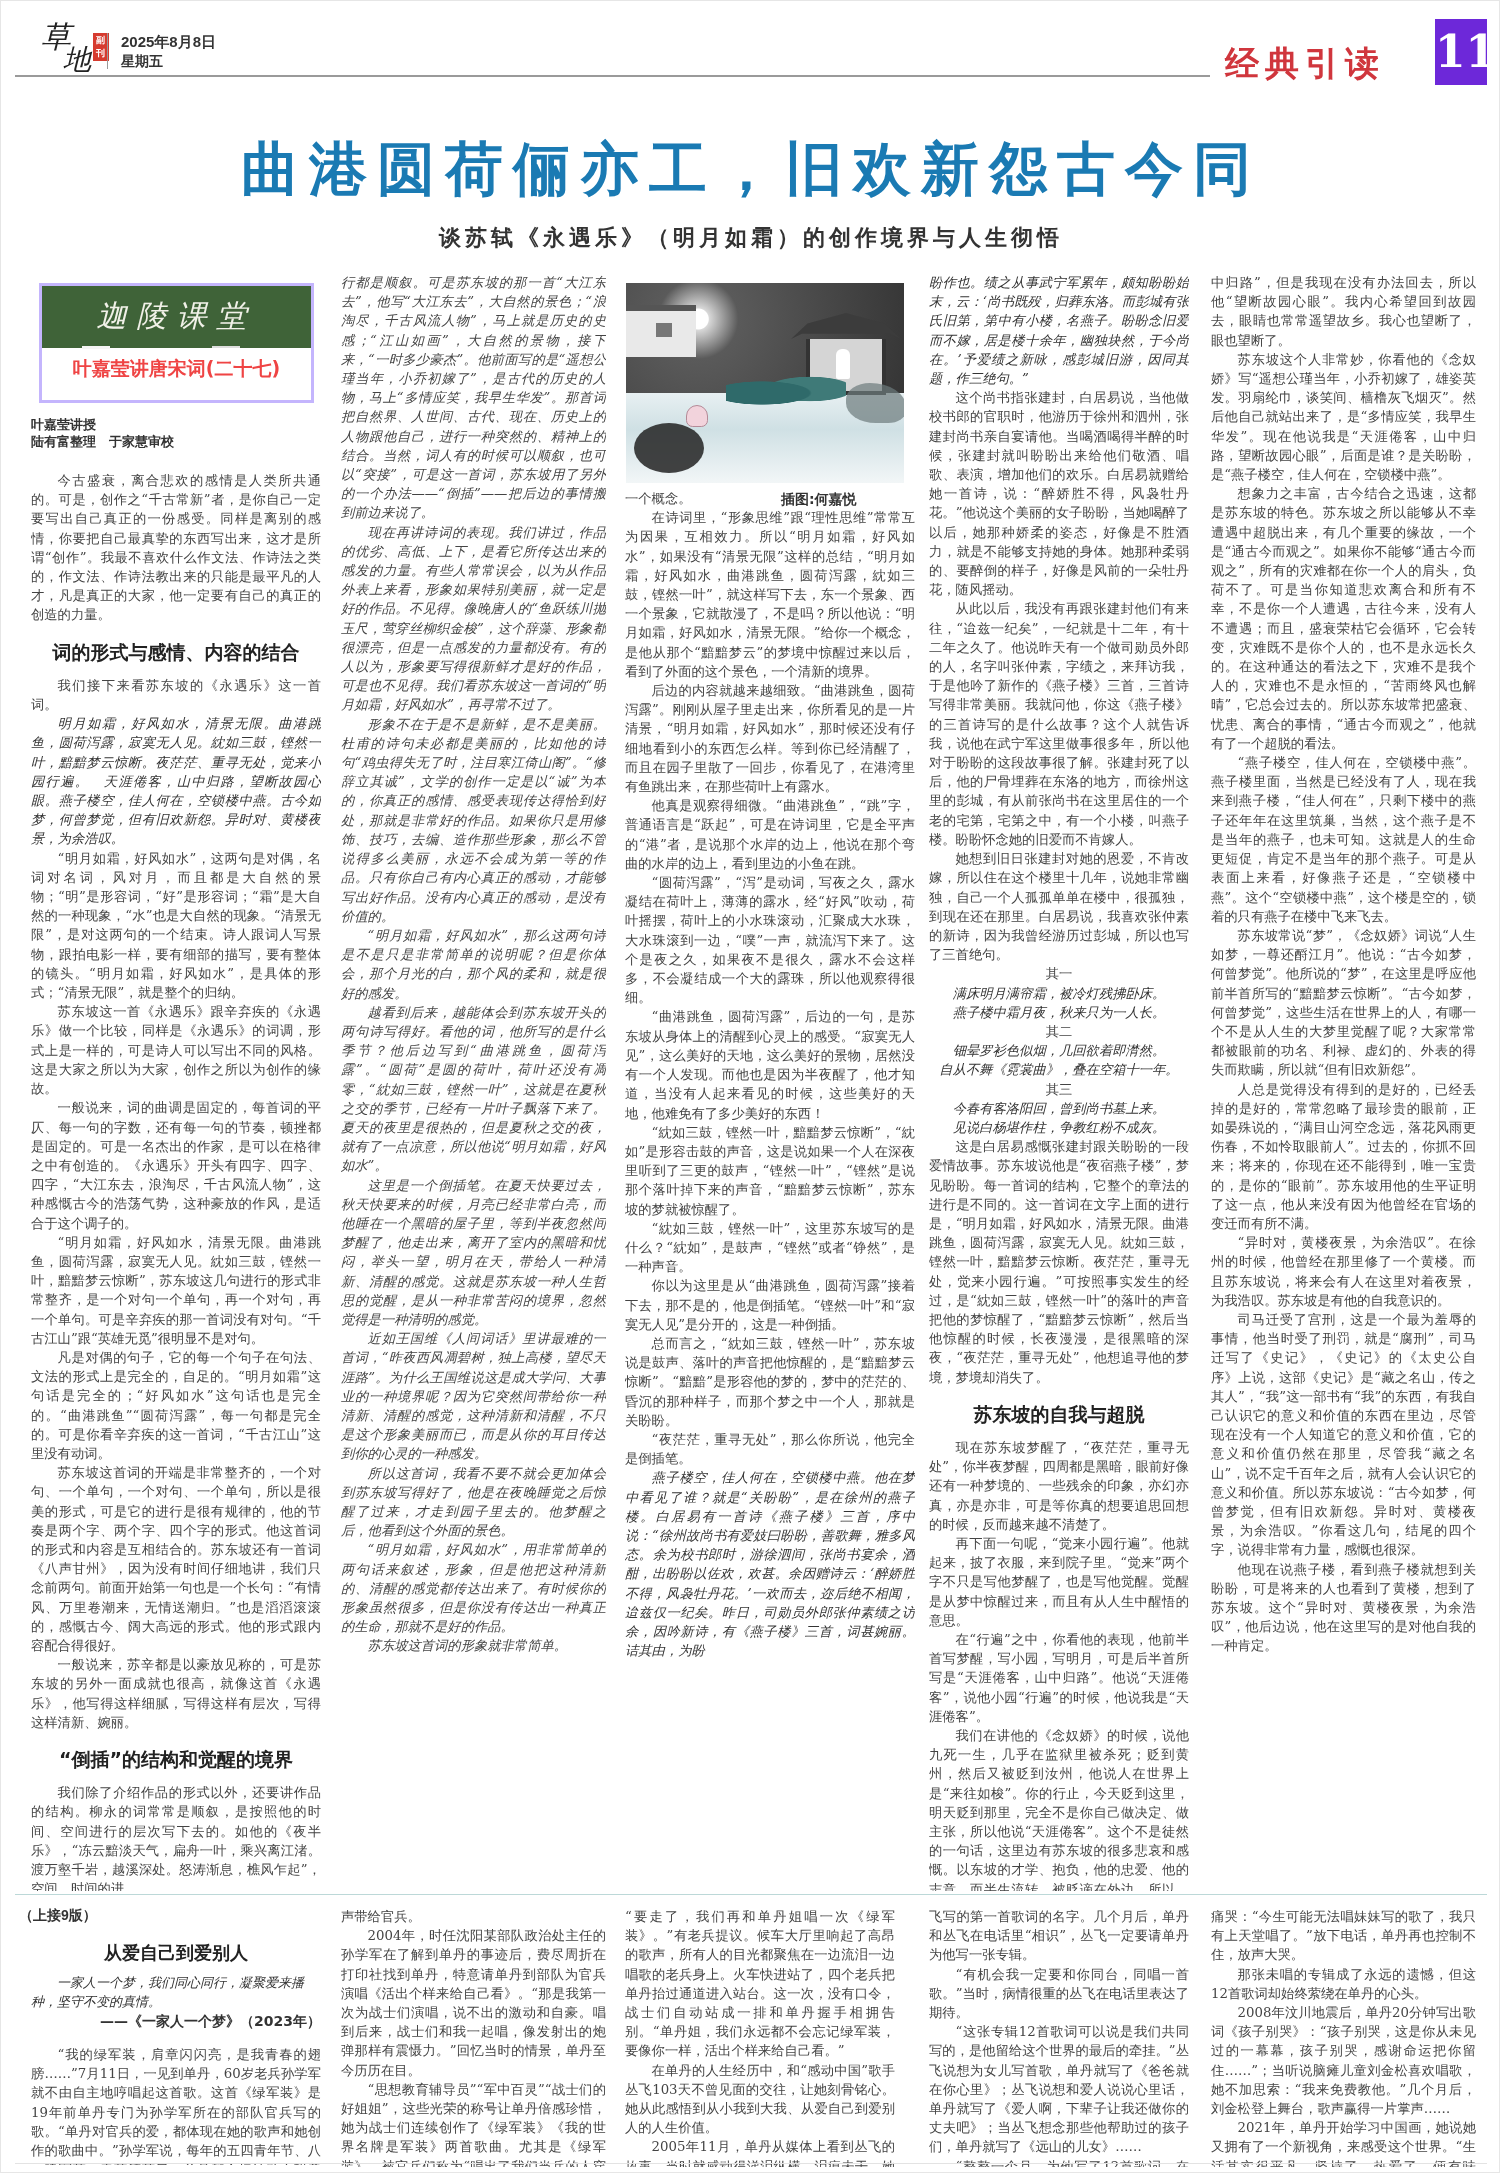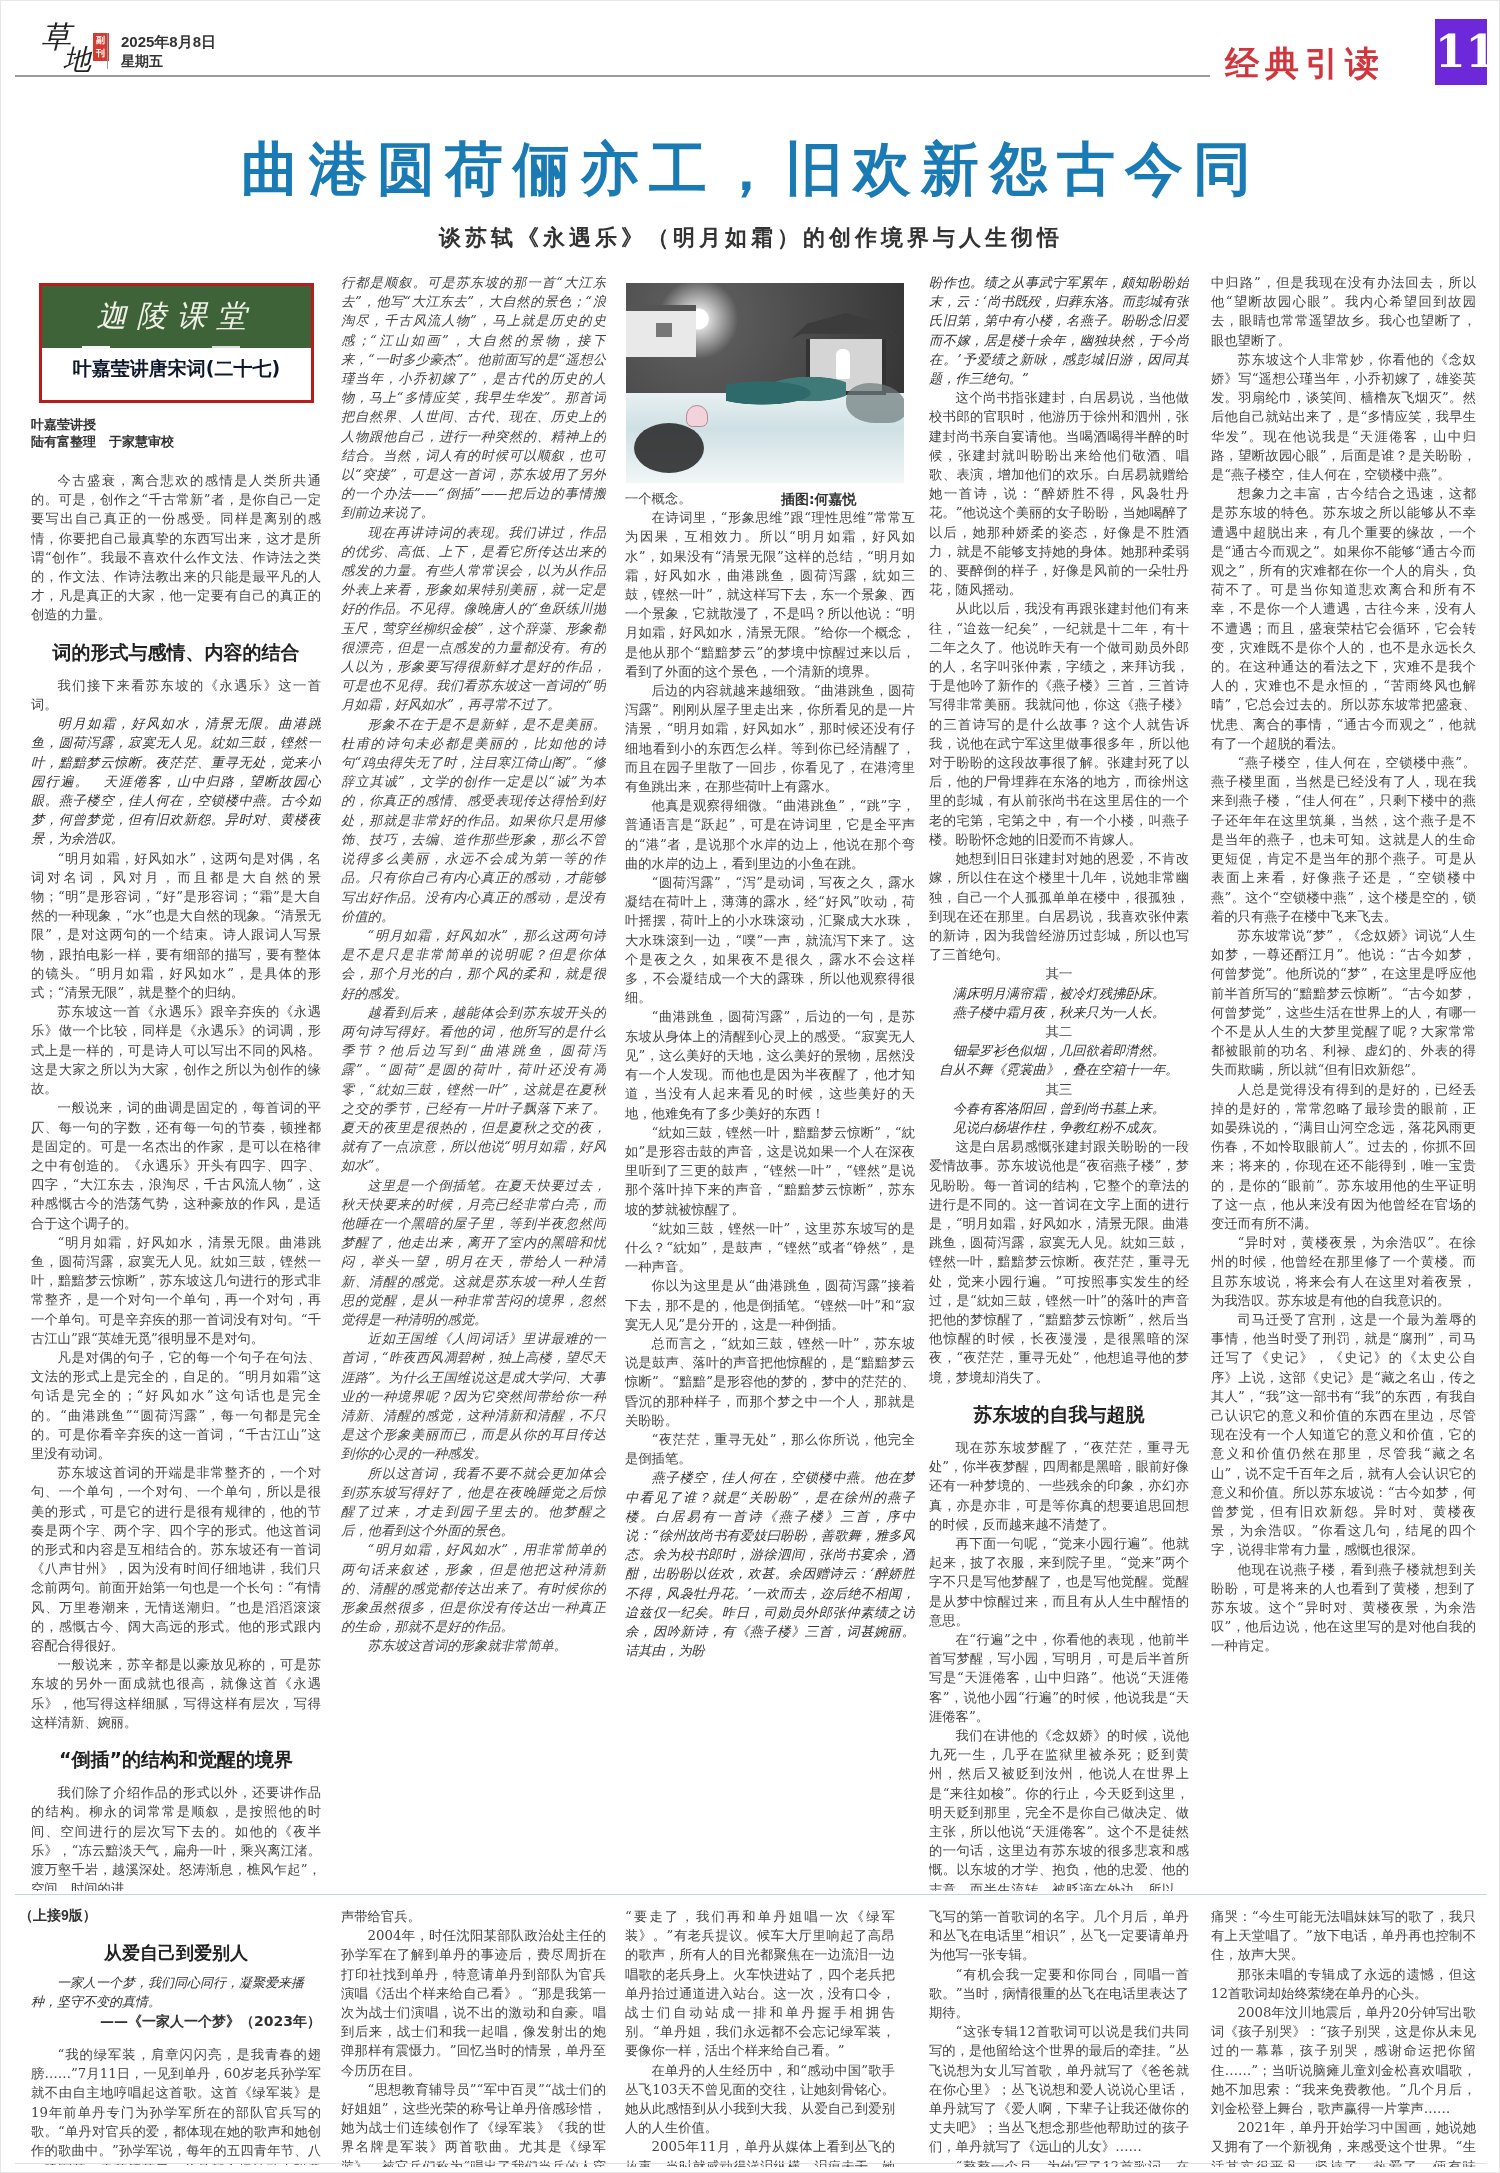--- a/index.html
+++ b/index.html
@@ -33,26 +33,26 @@
   .col p.center { text-align: center; text-indent: 0; }
   .col h3 { font-family: "DejaVu Sans", sans-serif; font-size: 19px; font-weight: bold; color: #222; text-align: center; margin: 18px 0 14px 0; }
 
   .c1 { left: 30px; top: 470px; width: 290px; height: 1420px; }
   .c2 { left: 340px; top: 272px; width: 265px; height: 1618px; font-style: italic; }
   .c3 { left: 624px; top: 488px; width: 290px; height: 1402px; }
   .c4 { left: 928px; top: 272px; width: 260px; height: 1618px; }
   .c5 { left: 1210px; top: 272px; width: 265px; height: 1618px; }
 
   
-  .col-box { position: absolute; left: 38px; top: 282px; width: 275px; height: 120px; border: 3px solid #b91c1c; background: #fff; }
+  .col-box { position: absolute; left: 38px; top: 282px; width: 275px; height: 120px; border: 3px solid #c4b5fd; background: #fff; }
   .chalkboard { position: absolute; left: 0; top: 0; width: 269px; height: 62px; background: #3f6338; }
   .chalk-text { position: absolute; left: 0; top: 10px; width: 269px; text-align: center; color: #f1f1e8; font-family: "DejaVu Serif", serif; font-style: italic; font-size: 30px; letter-spacing: 10px; }
   .chalk-ledge1 { position: absolute; left: 40px; top: 60px; width: 28px; height: 3px; background: #f5f5f5; }
   .chalk-ledge2 { position: absolute; left: 170px; top: 60px; width: 28px; height: 2px; background: #dedede; }
-  .series-title { position: absolute; left: 0; top: 70px; width: 269px; text-align: center; font-family: "DejaVu Sans", sans-serif; font-weight: bold; font-size: 19px; color: #0f172a; }
+  .series-title { position: absolute; left: 0; top: 70px; width: 269px; text-align: center; font-family: "DejaVu Sans", sans-serif; font-weight: bold; font-size: 19px; color: #ef4444; }
 
   .byline { position: absolute; left: 30px; top: 415px; font-family: "DejaVu Sans", sans-serif; font-weight: bold; font-size: 13px; line-height: 17px; color: #333; }
   .byline span { display: block; }
 
   
   .illus { position: absolute; left: 625px; top: 282px; width: 278px; height: 200px; overflow: hidden;
     background: radial-gradient(circle at 26% 18%, #ffffff 0 10px, #d8d8d8 11px, #5a5a5a 40px, #2c2c2c 100%); }
   .illus .wall { position: absolute; left: 0; top: 22px; width: 70px; height: 52px; background: #e9e9e9; border-top: 6px solid #555; }
   .illus .window { position: absolute; left: 30px; top: 40px; width: 16px; height: 14px; background: #777; }
   .illus .pavilion-roof { position: absolute; left: 165px; top: 30px; width: 110px; height: 26px; background: #3c3c3c; clip-path: polygon(0 100%, 15% 40%, 50% 0, 85% 40%, 100% 100%, 90% 80%, 10% 80%); }

